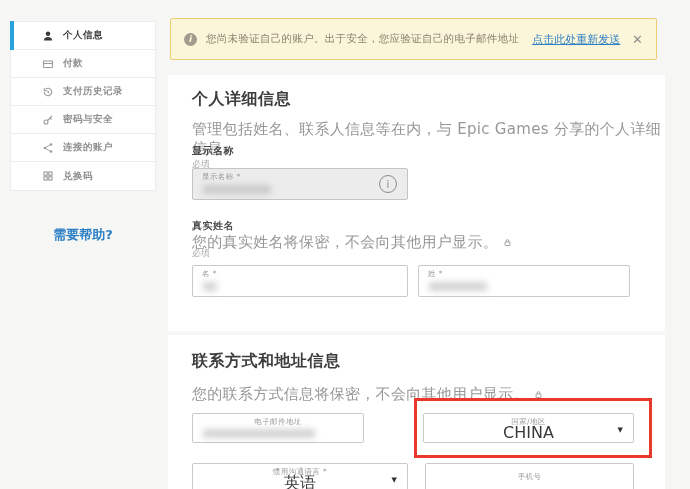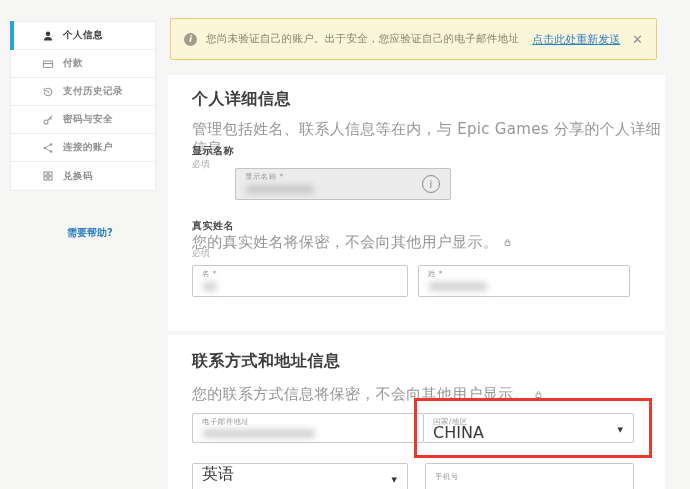--- a/index.html
+++ b/index.html
@@ -26,59 +26,59 @@
   .side-item .s-icon svg { width:12px; height:12px; }
   .side-item .s-label { font-size:9.5px; color:#8f8f8f; letter-spacing:.5px; white-space:nowrap;font-weight:bold; }
   .side-item.active::before {
     content:""; position:absolute; left:-1px; top:-1px; bottom:-1px; width:4px;
     background:#29a3dd;
   }
   .side-item.active .s-label { color:#3a3a3a; font-weight:bold; }
   .side-item.active .s-icon { color:#3a3a3a; }
 
   .help-link {
-    position:absolute; left:17px; top:226px; width:146px; text-align:center;
-    font-size:10px; color:#2b7fc4; font-weight:bold; cursor:pointer;
+    position:absolute; left:10px; top:226px; width:146px; text-align:center;
+    font-size:13px; color:#2b7fc4; font-weight:bold; cursor:pointer;
   }
 
   
   .banner {
     position:absolute; left:170px; top:18px; width:487px; height:42px;
     background:#fbf5d9; border:1px solid #eccd72; border-radius:2px;
     display:flex; align-items:center; padding:0 13px; gap:9px;
   }
   .banner .b-info {
     width:13px; height:13px; border-radius:50%; background:#a19c8d; color:#fbf5d9;
     font-size:9px; font-weight:bold; display:flex; align-items:center; justify-content:center;
     flex:0 0 auto; font-style:italic;
   }
   .banner .b-text { font-size:10.5px; color:#8a8270; letter-spacing:.3px; }
   .banner .b-link { font-size:11px; color:#2b7fc4; text-decoration:underline; margin-left:4px; cursor:pointer; }
   .banner .b-close { margin-left:auto; font-size:13px; color:#8f8f8f; cursor:pointer; line-height:1; }
 
   
   .card { position:absolute; left:168px; width:497px; background:#fff; }
   .card1 { top:75px; height:256px; }
-  .card2 { top:335px; height:154px; }
+  .card2 { top:335px; height:154px;text-align:center; }
 
   .c-title { position:absolute; left:24px; font-size:16px; font-weight:600; color:#3d3d3d; letter-spacing:.5px; }
   .c-sub { position:absolute; left:24px; font-size:15px; color:#979797; letter-spacing:.3px; display:flex; align-items:center; gap:5px; }
   .f-label { position:absolute; left:24px; font-size:10px; font-weight:bold; color:#4a4a4a; letter-spacing:.5px; }
   .f-note { position:absolute; left:24px; font-size:9px; color:#ababab; }
   .lock { width:9px; height:9px; color:#9a9a9a; display:inline-flex; }
   .lock svg { width:9px; height:9px; }
 
   
   .field {
     position:absolute; height:32px; background:#fff;
     border:1px solid #c9c9c9; border-radius:2px; padding:3px 9px 0 9px;
   }
   .field .flabel { display:block; font-size:7.5px; color:#9b9b9b; letter-spacing:.4px; line-height:9px; }
   .field .fvalue { display:block; font-size:16px; color:#3a3a3a; line-height:13px; }
-  .field.disabled { background:#ececec; border-color:#c4c4c4;margin-left:43px; }
+  .field.disabled { background:#ececec; border-color:#c4c4c4; }
   .redact {
     position:absolute; height:9px; background:#a8a8a8; border-radius:2px;
     filter:blur(3px); opacity:.5;
   }
   .i-circle {
     position:absolute; right:10px; top:6px; width:18px; height:18px; border-radius:50%;
     border:1px solid #8a8a8a; color:#8a8a8a; font-size:10px; display:flex;
     align-items:center; justify-content:center;
   }
   .caret { position:absolute; right:10px; top:13px; font-size:7px; color:#333; }
@@ -205,32 +205,33 @@
   <p class="c-sub" style="top:50px;">
     <span>您的联系方式信息将保密，不会向其他用户显示。</span>
     <span class="lock">
       <svg viewBox="0 0 24 24" fill="none" stroke="currentColor" stroke-width="2.4">
           <rect x="5.5" y="10.5" width="13" height="9.5" rx="1"></rect>
           <path d="M8.5 10.5V7.8a3.5 3.5 0 0 1 7 0v2.7"></path>
         </svg>
     </span>
   </p>
 
-  <div class="field sel2" style="left:24px; top:78px; width:232px;">
+  <div class="field sel2" style="left:24px; top:78px; width:172px;">
     <span class="flabel">电子邮件地址</span>
     <span class="redact" style="left:10px; top:15px; width:112px;"></span>
   </div>
 
   <div class="field sel2" style="left:255px; top:78px; width:211px;">
     <span class="flabel">国家/地区</span>
     <span class="fvalue">CHINA</span>
     <span class="caret" style="top:12px;">▼</span>
   </div>
 
   <div class="field sel2" style="left:24px; top:128px; width:216px;">
+    <span class="flabel">惯用沟通语言 *</span>
     <span class="fvalue">英语</span>
     <span class="caret" style="top:12px;">▼</span>
   </div>
 
   <div class="field sel2" style="left:257px; top:128px; width:209px;">
     <span class="flabel" style="padding-top:5px;">手机号</span>
   </div>
 </section>
 
 <div class="annotation"></div>

